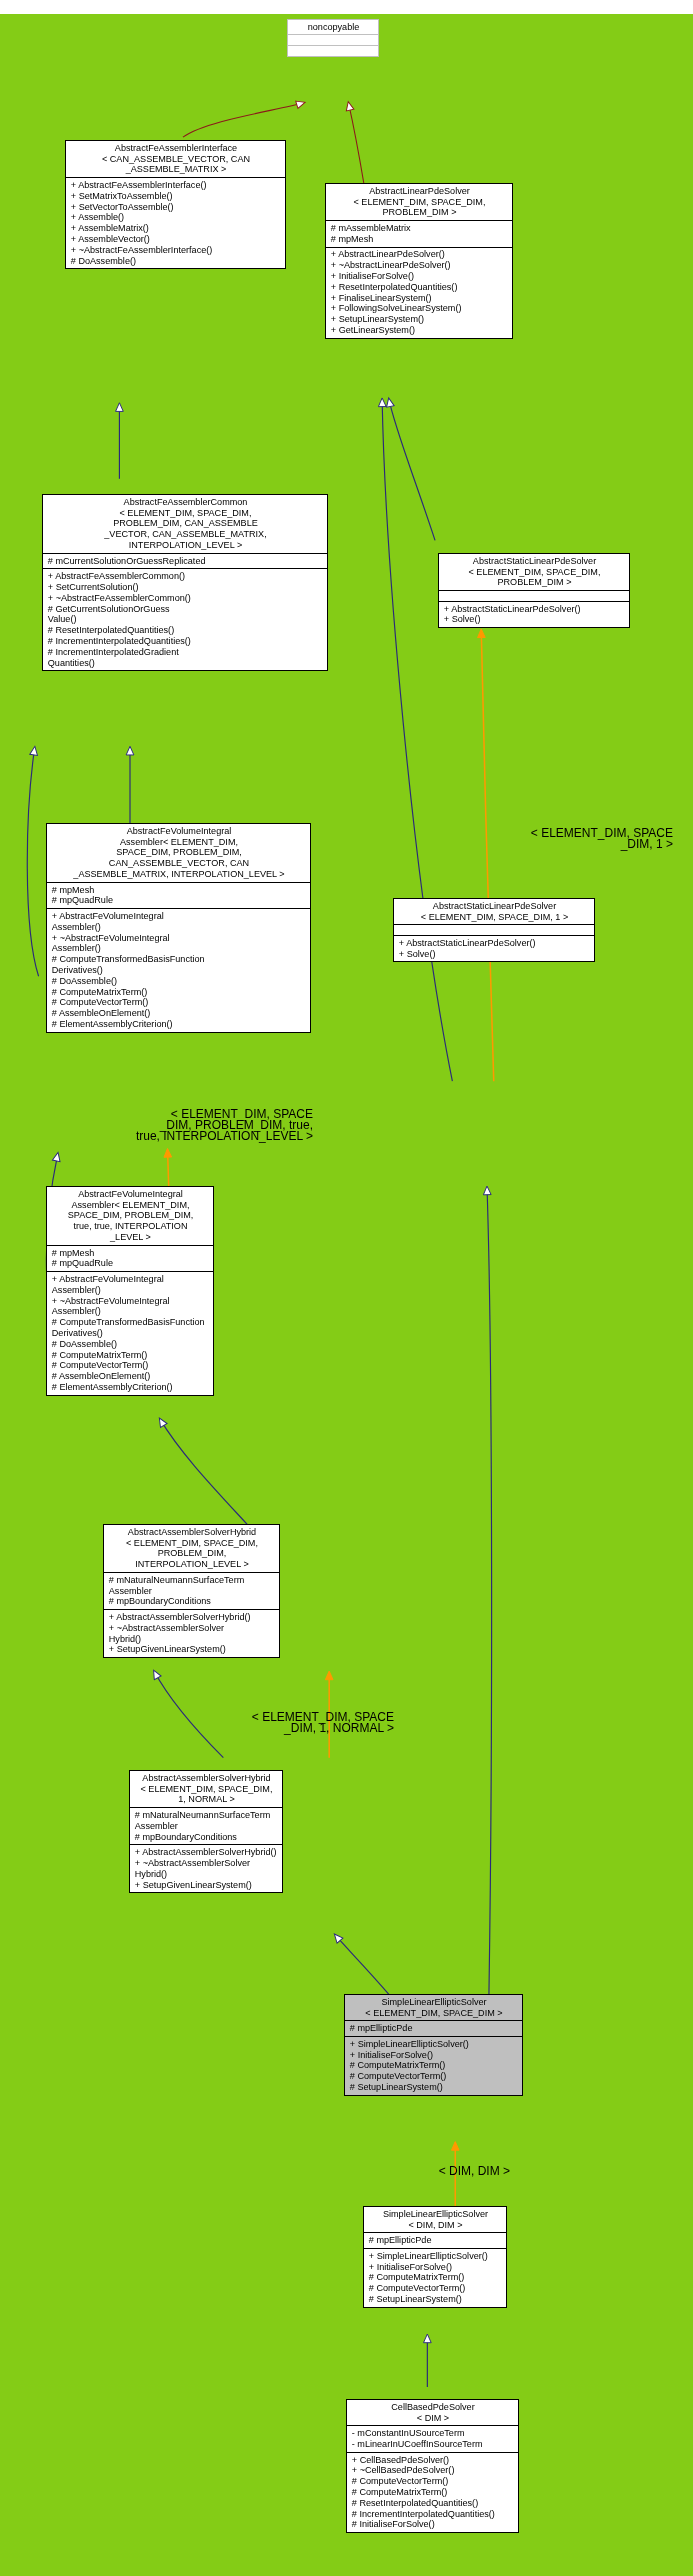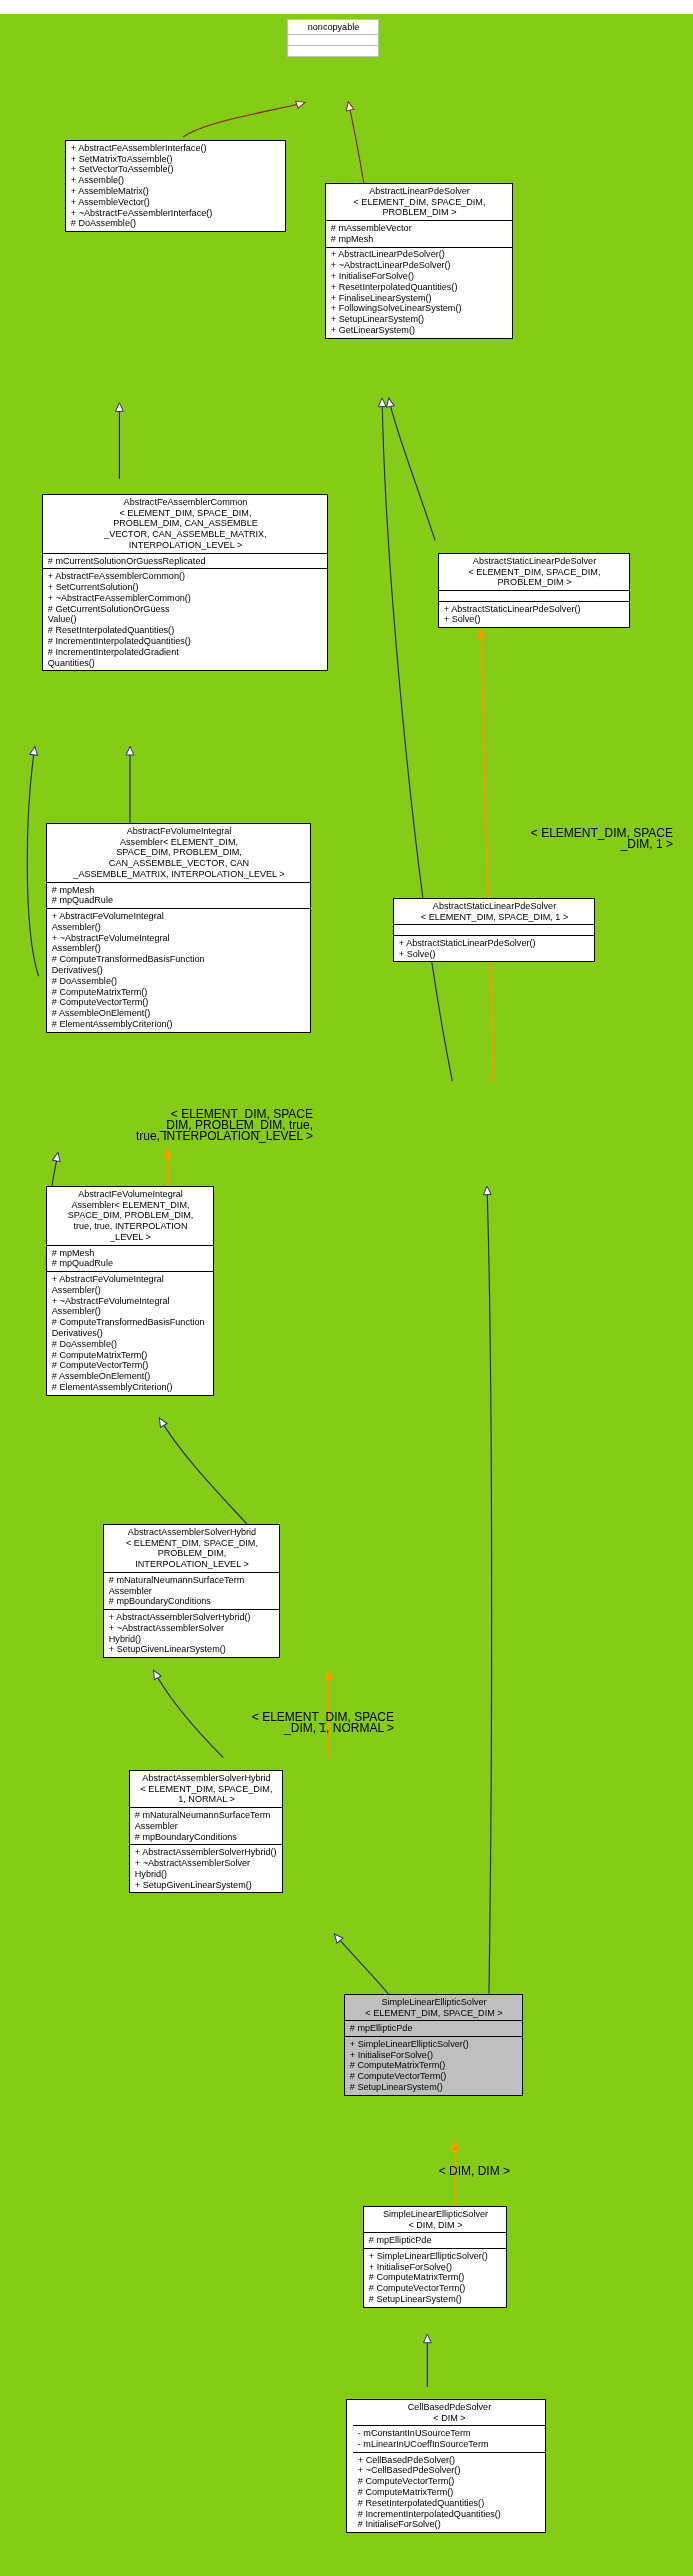--- a/index.html
+++ b/index.html
@@ -127,35 +127,38 @@
     </g>
   </svg>
 
   <div class="node plain" style="left:287px; top:4.8px; width:92px;">
     <div class="sec title">noncopyable</div>
     <div class="sec empty"></div>
     <div class="sec empty"></div>
   </div>
 
   <div class="node" style="left:65px; top:126px; width:221px;">
+    <div class="sec title">AbstractFeAssemblerInterface
+&lt; CAN_ASSEMBLE_VECTOR, CAN
+_ASSEMBLE_MATRIX &gt;</div>
     <div class="sec members">+ AbstractFeAssemblerInterface()
 + SetMatrixToAssemble()
 + SetVectorToAssemble()
 + Assemble()
 + AssembleMatrix()
 + AssembleVector()
 + ~AbstractFeAssemblerInterface()
 # DoAssemble()</div>
   </div>
 
   <div class="node" style="left:325px; top:169px; width:188px;">
     <div class="sec title">AbstractLinearPdeSolver
 &lt; ELEMENT_DIM, SPACE_DIM,
 PROBLEM_DIM &gt;</div>
-    <div class="sec members"># mAssembleVector
+    <div class="sec members"># mAssembleMatrix
 # mpMesh</div>
     <div class="sec members">+ AbstractLinearPdeSolver()
 + ~AbstractLinearPdeSolver()
 + InitialiseForSolve()
 + ResetInterpolatedQuantities()
 + FinaliseLinearSystem()
 + FollowingSolveLinearSystem()
 + SetupLinearSystem()
 + GetLinearSystem()</div>
   </div>
@@ -278,21 +281,21 @@
     <div class="sec title">SimpleLinearEllipticSolver
 &lt; DIM, DIM &gt;</div>
     <div class="sec members"># mpEllipticPde</div>
     <div class="sec members">+ SimpleLinearEllipticSolver()
 + InitialiseForSolve()
 # ComputeMatrixTerm()
 # ComputeVectorTerm()
 # SetupLinearSystem()</div>
   </div>
 
-  <div class="node" style="left:346px; top:2385px; width:200px;padding-left:6px;">
+  <div class="node" style="left:346px; top:2385px; width:173px;">
     <div class="sec title">CellBasedPdeSolver
 &lt; DIM &gt;</div>
     <div class="sec members">- mConstantInUSourceTerm
 - mLinearInUCoeffInSourceTerm</div>
     <div class="sec members">+ CellBasedPdeSolver()
 + ~CellBasedPdeSolver()
 # ComputeVectorTerm()
 # ComputeMatrixTerm()
 # ResetInterpolatedQuantities()
 # IncrementInterpolatedQuantities()

